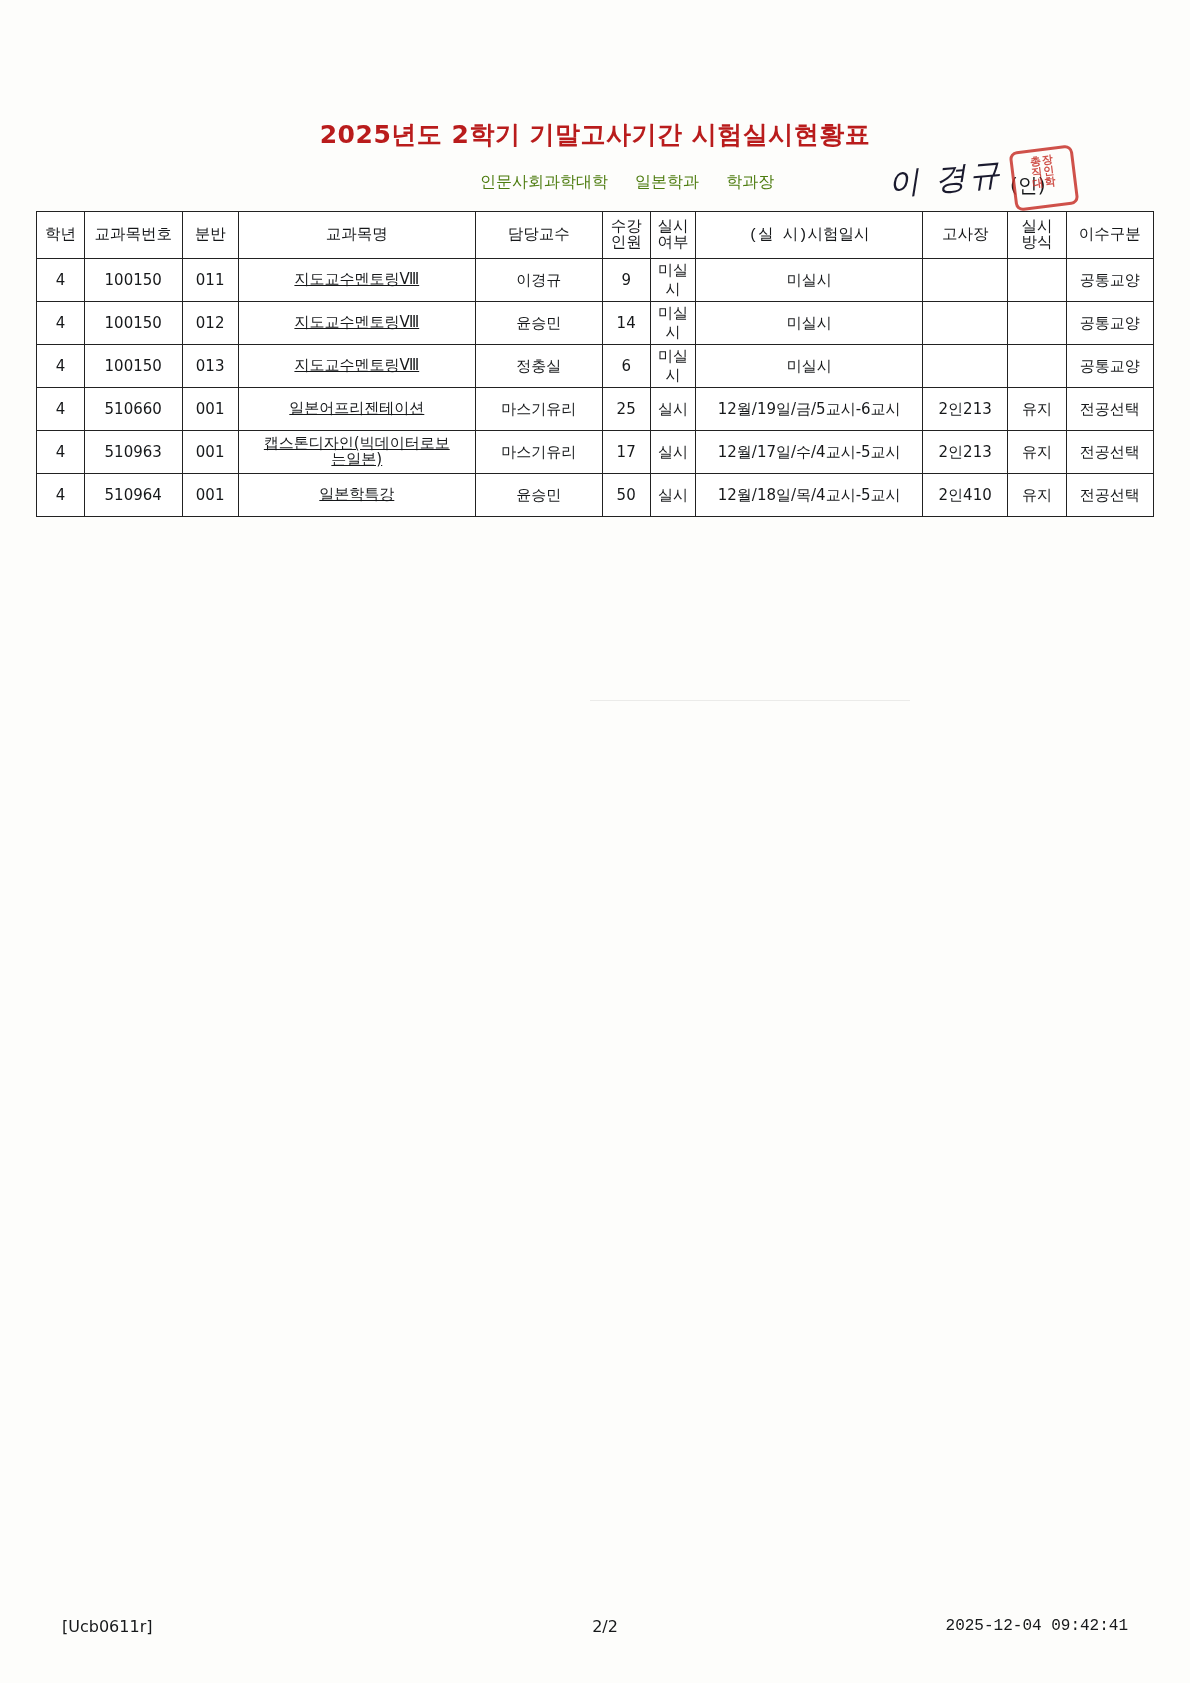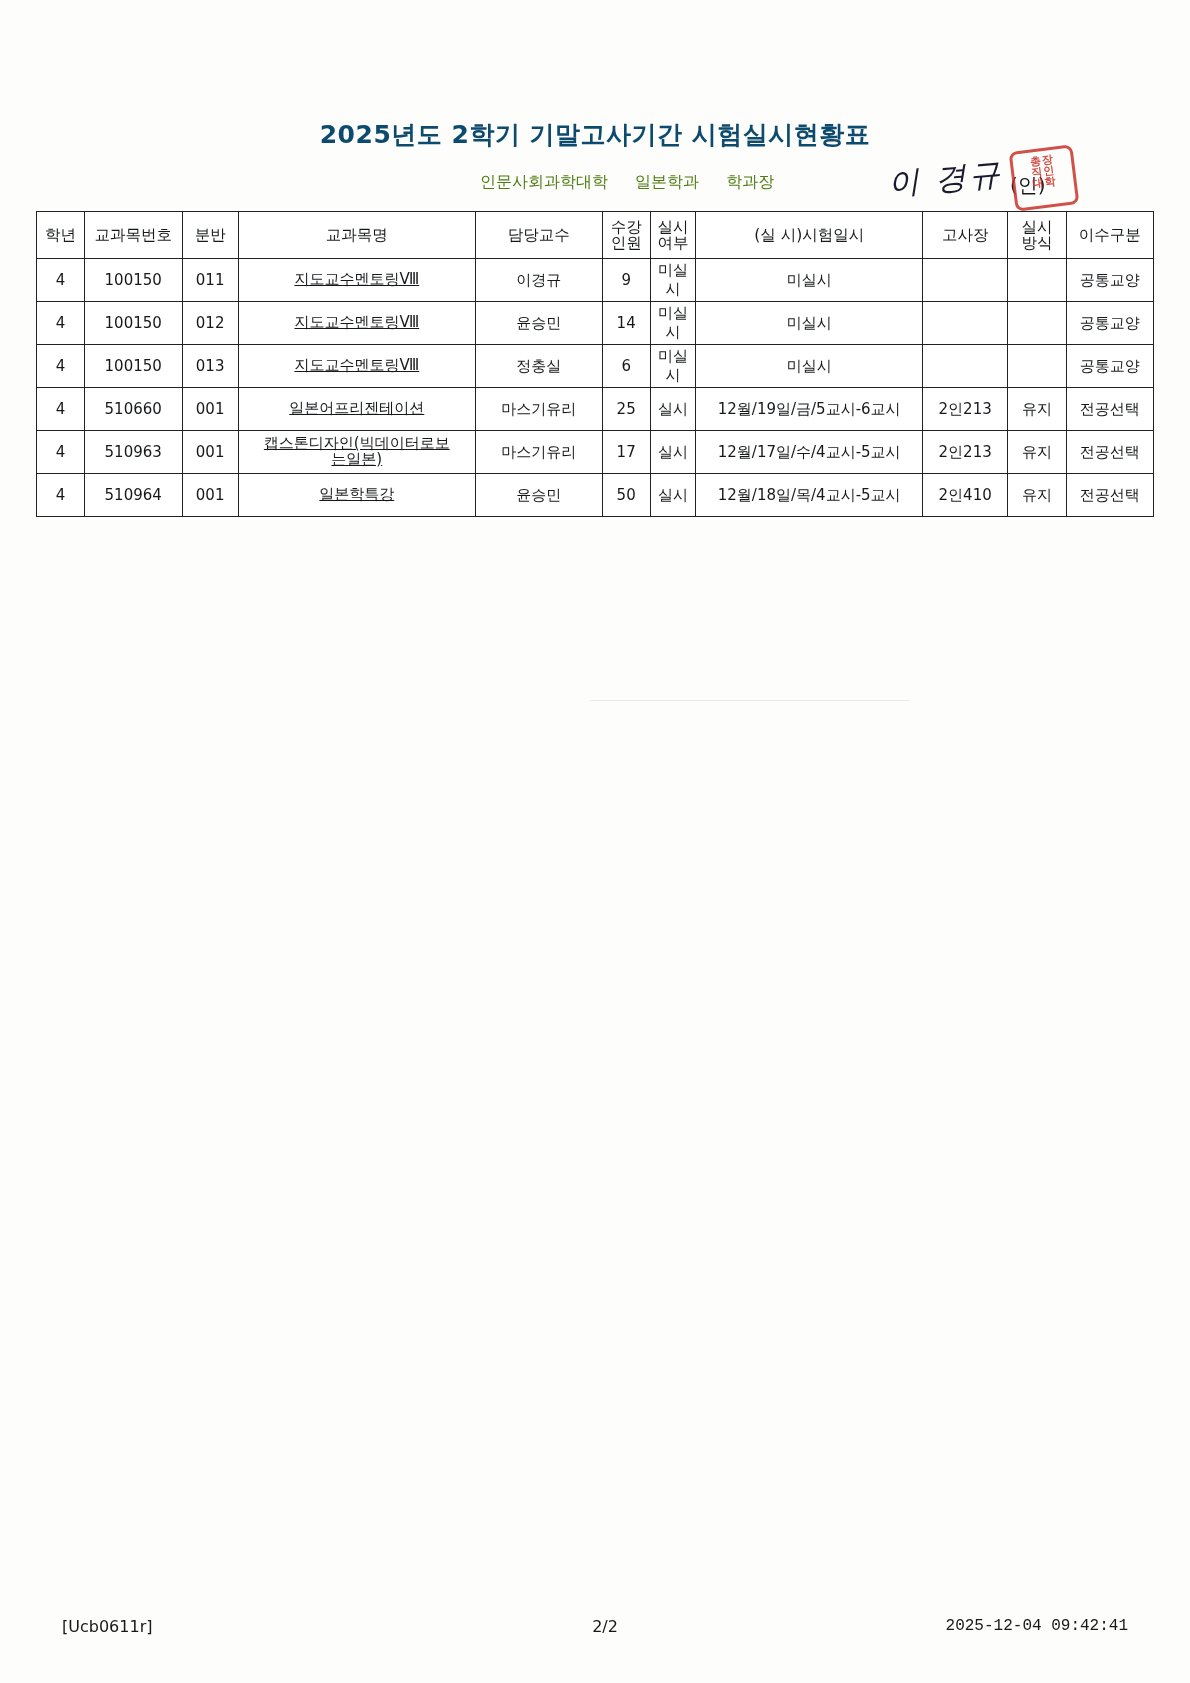--- a/index.html
+++ b/index.html
@@ -23,21 +23,21 @@
   
   .doc-title {
     position: absolute;
     top: 118px;
     left: 0;
     width: 100%;
     text-align: center;
     font-size: 25px;
     font-weight: bold;
     letter-spacing: 0.5px;
-    color: #0c4a6e;
+    color: #b91c1c;
   }
 
   
   .dept-line {
     position: absolute;
     top: 172px;
     left: 480px;
     font-size: 16px;
     color: #4d7c0f;
     white-space: nowrap;
@@ -101,20 +101,21 @@
   table.exam-table td {
     border: 1px solid #222;
     padding: 0 6px;
     color: #16181a;
     font-weight: normal;
   }
   table.exam-table thead th {
     height: 46px;
     font-size: 15.5px;
     line-height: 1.15;
+    font-family: Liberation Mono, monospace;
   }
   table.exam-table tbody td {
     height: 42px;
     text-align: center;
     vertical-align: middle;
   }
   
   td.c-name { text-align: left; padding-left: 8px; line-height: 1.15; text-decoration: underline; }
   td.c-count { text-align: right; padding-right: 8px; }
   td.c-date { text-align: left; padding-left: 8px; }

